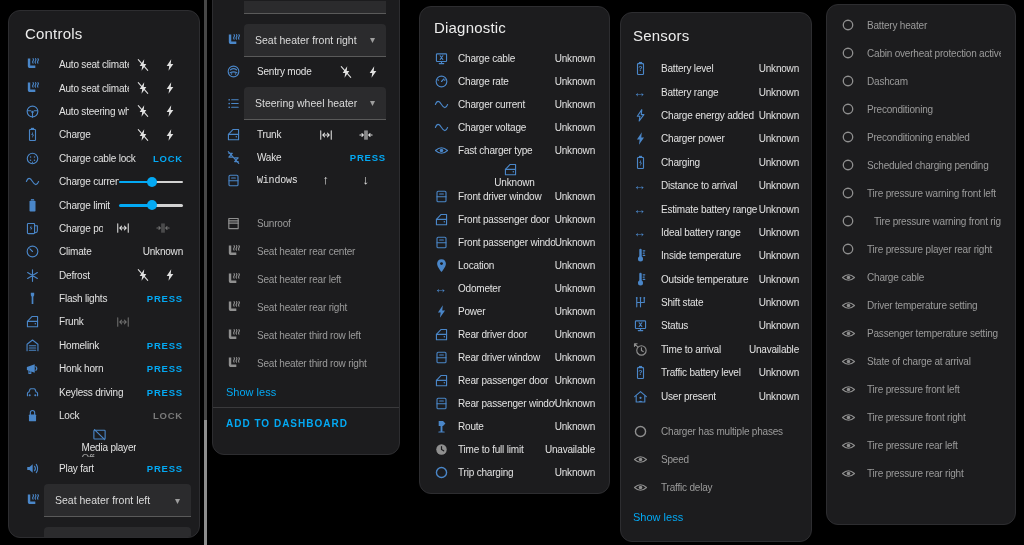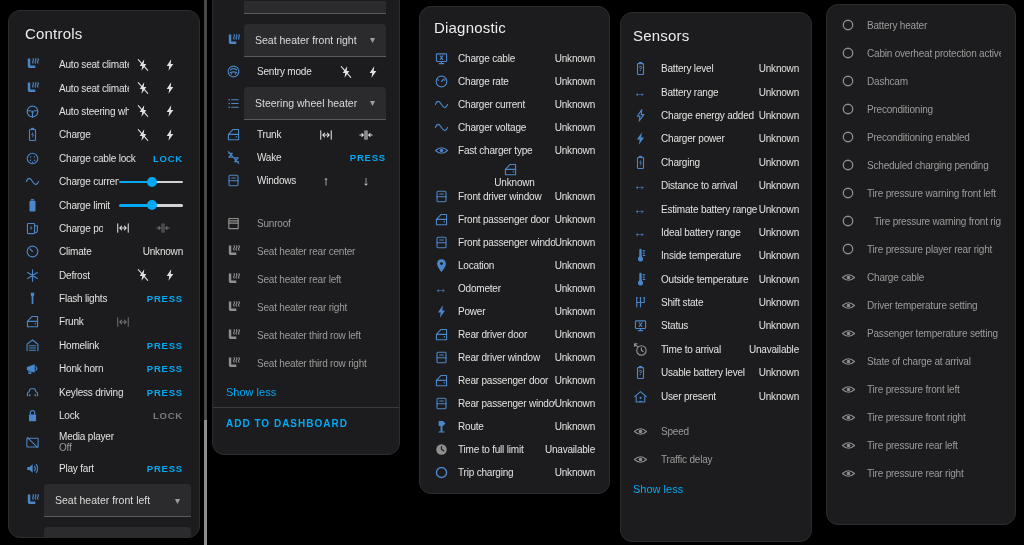--- a/index.html
+++ b/index.html
@@ -357,21 +357,21 @@
             <span style="display: flex;">
               <svg width="15" height="15" viewBox="0 0 16 16">
                 <rect x="4.2" y="6.8" width="7.6" height="7.4" rx="1" class="f"></rect>
                 <path d="M5.7 6.8V4.9a2.3 2.3 0 0 1 4.6 0v1.9" class="s"></path>
               </svg>
             </span>
           </span>
           <span class="lbl" style="margin-left: 10px;">Lock</span>
           <span class="press disabled">LOCK</span>
         </div>
-        <div class="row" style="height: 30px;">
+        <div class="row" style="height: 30px; flex-direction: column;">
           <span class="iconz" style="width: 24px;">
             <span style="display: flex;">
               <svg width="15" height="15" viewBox="0 0 16 16">
                 <rect x="2" y="3.4" width="12" height="9.4" rx="0.8" class="s"></rect>
                 <path d="M2.6 2.8 13.6 13.4" class="s"></path>
               </svg>
             </span>
           </span>
           <div class="lblwrap" style="margin-left: 10px;">
             <div class="lbl">Media player</div>
@@ -509,21 +509,21 @@
               <svg width="15" height="15" viewBox="0 0 16 16">
                 <path d="M3 3.4h3.8L3 7.6h3.8" class="s"></path>
                 <path d="M9.2 8.4H13L9.2 12.4H13" class="s"></path>
                 <path d="M2.4 1.8 13.6 14.2" class="s"></path>
               </svg>
             </span>
           </span>
           <span class="lbl" style="margin-left: 13px;">Wake</span>
           <span class="press">PRESS</span>
         </div>
-        <div class="row" style="height: 23px;">
+        <div class="row" style="height: 23px; font-family: Liberation Mono, monospace;">
           <span class="iconz" style="width: 18px;">
             <span style="display: flex;">
               <svg width="15" height="15" viewBox="0 0 16 16">
                 <rect x="3.2" y="2.4" width="9.6" height="11.2" rx="1.2" class="s"></rect>
                 <path d="M3.2 8.2h9.6M6 5.3h4" class="s"></path>
               </svg>
             </span>
           </span>
           <span class="lbl" style="margin-left: 13px;">Windows</span>
           <span class="cells">
@@ -986,38 +986,48 @@
         <div class="row" style="height: 23.4px;">
           <span class="iconz" style="width: 24px;">
             <span style="display: flex;">
               <svg width="15" height="15" viewBox="0 0 16 16">
                 <rect x="4.8" y="2.8" width="6.4" height="11.6" rx="0.8" class="s"></rect>
                 <rect x="6.3" y="1" width="3.4" height="1.4" class="f"></rect>
                 <text x="8" y="11" class="t">?</text>
               </svg>
             </span>
           </span>
-          <span class="lbl" style="margin-left: 4px;">Usable battery level</span>
+          <span class="lbl" style="margin-left: 4px;">Traffic battery level</span>
           <span class="val">Unknown</span>
         </div>
         <div class="row" style="height: 23.4px;">
           <span class="iconz" style="width: 24px;">
             <span style="display: flex;">
               <svg width="15" height="15" viewBox="0 0 16 16">
                 <path d="M1.8 8.2 8 2.8l6.2 5.4" class="s"></path>
                 <path d="M3.4 7.4v6.4h9.2V7.4" class="s"></path>
                 <circle cx="8" cy="9.4" r="1.2" class="f"></circle>
                 <path d="M5.9 13.8q2.1-2.6 4.2 0z" class="f"></path>
               </svg>
             </span>
           </span>
           <span class="lbl" style="margin-left: 4px;">User present</span>
           <span class="val">Unknown</span>
         </div>
         <div class="spacer" style="height: 10px;"></div>
+        <div class="row dim" style="height: 28px;">
+          <span class="iconz" style="width: 24px;">
+            <span style="display: flex;">
+              <svg width="15" height="15" viewBox="0 0 16 16">
+                <circle cx="8" cy="8" r="5.4" fill="none" stroke="currentColor" stroke-width="1.5"></circle>
+              </svg>
+            </span>
+          </span>
+          <span class="lbl" style="margin-left: 4px;">Charger has multiple phases</span>
+        </div>
         <div class="row dim" style="height: 28px;">
           <span class="iconz" style="width: 24px;">
             <span style="display: flex;">
               <svg width="15" height="15" viewBox="0 0 16 16">
                 <path d="M1.6 8Q8 2.2 14.4 8 8 13.8 1.6 8z" class="s"></path>
                 <circle cx="8" cy="8" r="1.9" class="f"></circle>
               </svg>
             </span>
           </span>
           <span class="lbl" style="margin-left: 4px;">Speed</span>

